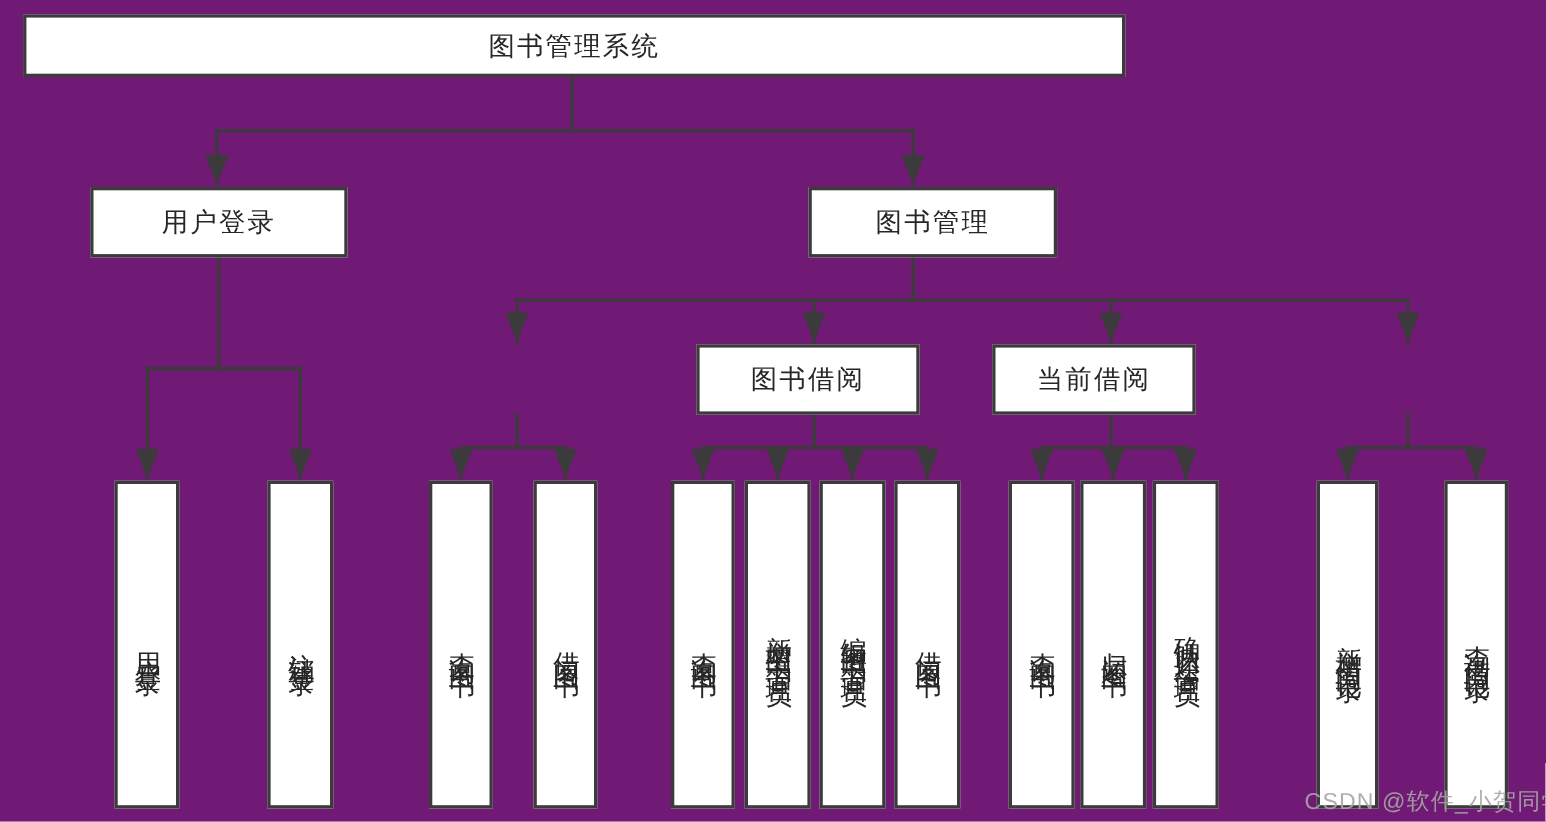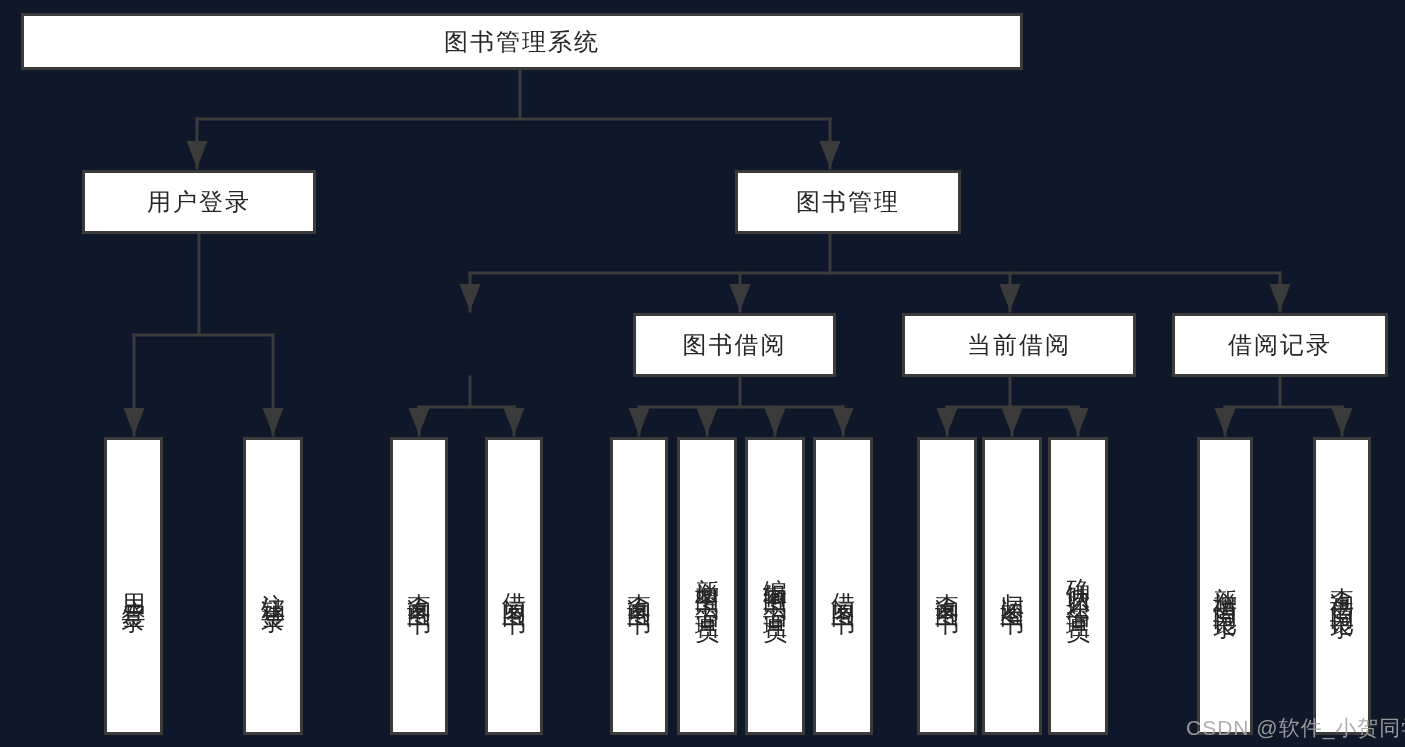--- a/index.html
+++ b/index.html
@@ -4,21 +4,21 @@
 <style>
   :root{
     --line-color:#3b3b3b;
     --text-color:#262626;
     --wm-color:#a6a6a6;
   }
   html,body{margin:0;padding:0;background:#ffffff;}
   #canvas{
     position:relative;
     width:1405px;height:747px;
-    background:#0f172a;
+    background:#701a75;
     overflow:hidden;
     font-family:"Liberation Sans","DejaVu Sans",sans-serif;
   }
   #wires{position:absolute;left:0;top:0;z-index:0;}
   #wires line{stroke:var(--line-color);stroke-width:3;stroke-linecap:square;}
   #wires .arrowfill{fill:var(--line-color);}
   .box{
     position:absolute;
     z-index:1;
     background:#ffffff;
@@ -107,25 +107,22 @@
   <div class="box" style="left:82px;top:170px;width:234px;height:64px">
     <span class="h-label">用户登录</span>
   </div>
   <div class="box" style="left:735px;top:170px;width:226px;height:64px">
     <span class="h-label">图书管理</span>
   </div>
 
   <div class="box" style="left:633px;top:313px;width:203px;height:64px">
     <span class="h-label">图书借阅</span>
   </div>
-  <div class="box" style="left:902px;top:313px;width:234px;height:64px">
+  <div class="box" style="left:902px;top:313px;width:185px;height:64px">
     <span class="h-label">当前借阅</span>
-  </div>
-  <div class="box" style="left:1172px;top:313px;width:216px;height:64px">
-    <span class="h-label">借阅记录</span>
   </div>
 
   <div class="box" style="left:104px;top:437px;width:59px;height:298px">
     <span class="v-label">用户登录</span>
   </div>
   <div class="box" style="left:243px;top:437px;width:60px;height:298px">
     <span class="v-label">注销登录</span>
   </div>
 
   <div class="box" style="left:390px;top:437px;width:58px;height:298px">

